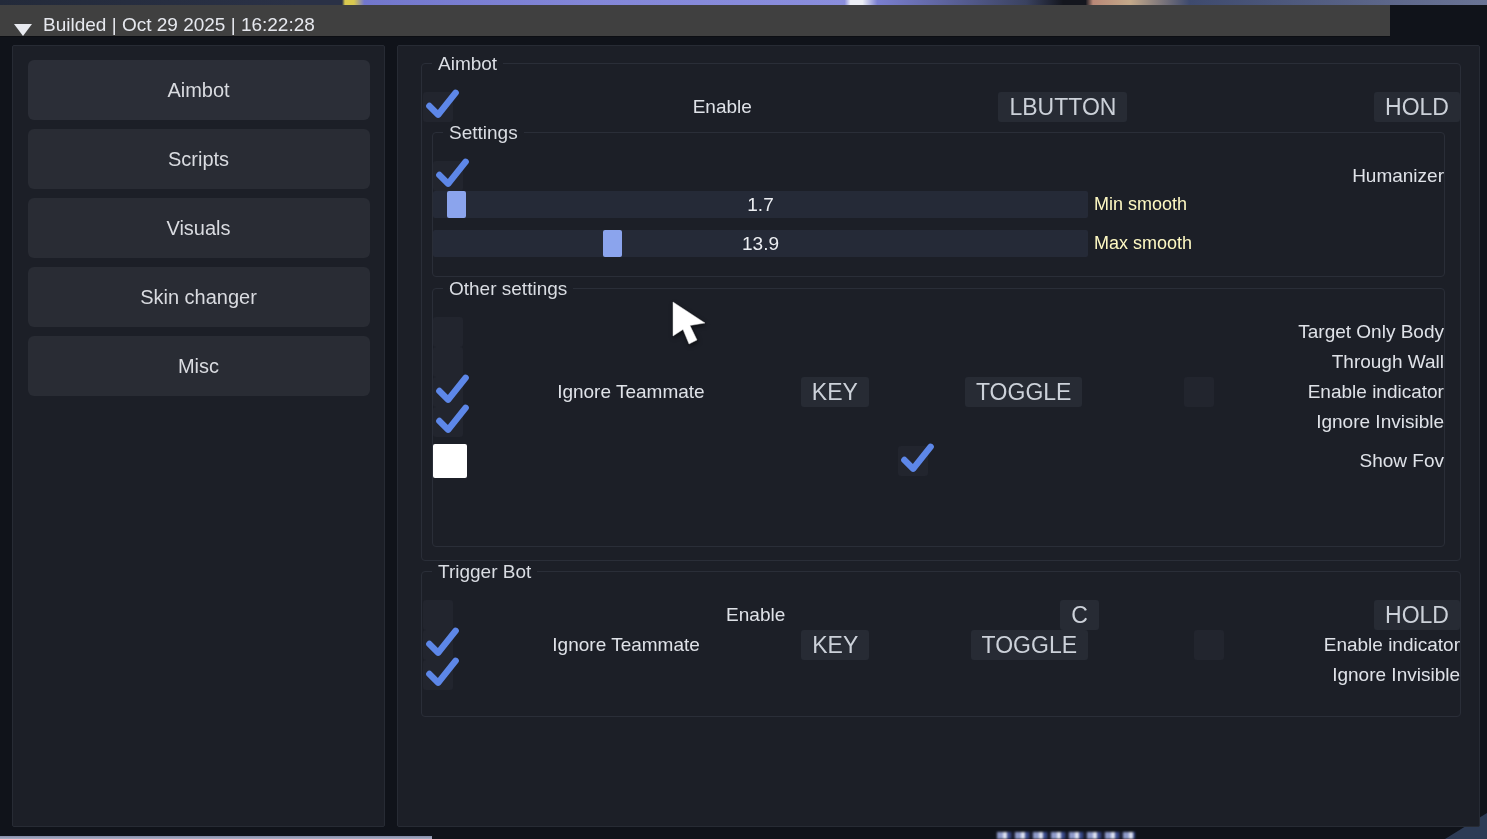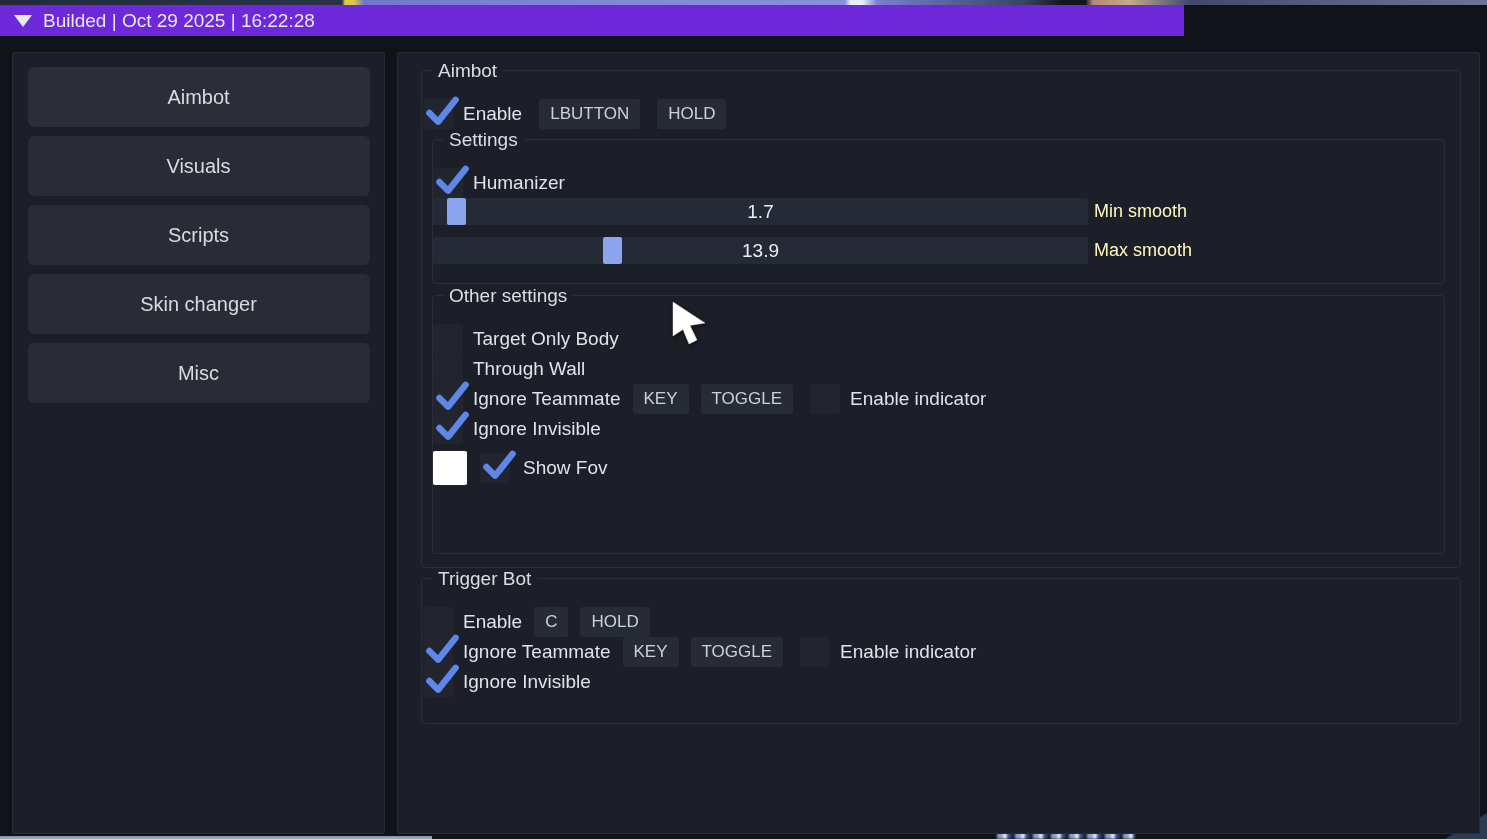--- a/index.html
+++ b/index.html
@@ -32,36 +32,36 @@
     filter:blur(1px);
   }
   .corner-triangle {
     position:absolute; right:0; bottom:0; width:42px; height:26px;
     background:#2d3b55;
     clip-path:polygon(100% 0, 100% 100%, 0 100%);
   }
 
   
   .titlebar {
-    position:absolute; left:0; top:5px; width:1184px; height:32px;
-    background:#6d28d9;
+    position:absolute; left:0; top:5px; width:1390px; height:32px;
+    background:#404040;
     border-bottom:1px solid #0c0e13;
-    display:flex; align-items:center;
+    display:flex; align-items:flex-end;
     font-size:19px; color:#e6e8ee;
   }
   .collapse-tri {
     width:0; height:0; margin:0 11px 0 14px;
     border-left:9px solid transparent; border-right:9px solid transparent;
     border-top:12px solid #e8eaf0;
     cursor:pointer;
   }
 
   
   .panel {
-    position:absolute; top:52px; height:782px;
+    position:absolute; top:45px; height:782px;
     background:#1c1f27;
     border:1px solid #272b34;
     border-radius:2px;
   }
   .sidebar { left:12px; width:373px; padding-top:14px; }
   .mainpanel { left:397px; width:1083px; padding:17px 18px 0 23px; }
 
   .side-btn {
     width:342px; height:60px; margin:0 auto 9px auto;
     background:#292c34; border-radius:6px;
@@ -85,40 +85,41 @@
   .g-aimbot   { height:498px; }
   .g-inner    { margin:0 15px 0 10px; }
   .g-settings { height:145px; margin-top:10px; }
   .g-other    { height:259px; margin-top:11px; }
   .g-trigger  { height:146px; margin-top:10px; }
 
   
   .row {
     display:flex; align-items:center; gap:10px;
     margin-left:1px;
+    justify-content:space-between;
   }
   .row .lbl { font-size:19px; color:#dfe2e8; white-space:nowrap; }
 
   .checkbox {
     position:relative; flex:none;
     width:30px; height:30px;
     background:#22252e; border-radius:3px;
     cursor:pointer;
   }
   .checkbox .check {
     display:none; position:absolute; left:2px; top:-5px;
     width:35px; height:35px; color:#5d87e8;
   }
   .checkbox[data-checked="true"] .check { display:block; }
 
   .keybtn {
     flex:none; height:30px; padding:0 11px;
     background:#272b34; border-radius:3px;
     display:flex; align-items:center;
-    font-size:17px; color:#ccd1d9; cursor:pointer;
+    font-size:23px; color:#ccd1d9; cursor:pointer;
     white-space:nowrap;
   }
   .ml7  { margin-left:7px; }
   .ml2  { margin-left:2px; }
 
   .swatch {
     flex:none; width:34px; height:34px; border-radius:2px;
     cursor:pointer;
   }
 
@@ -159,22 +160,22 @@
 <div class="bottom-smudge"></div>
 <div class="corner-triangle"></div>
 
 <div class="titlebar">
   <span class="collapse-tri"></span>
   <span>Builded | Oct 29 2025 | 16:22:28</span>
 </div>
 
 <div class="panel sidebar">
   <div class="side-btn active">Aimbot</div>
+  <div class="side-btn">Scripts</div>
   <div class="side-btn">Visuals</div>
-  <div class="side-btn">Scripts</div>
   <div class="side-btn">Skin changer</div>
   <div class="side-btn">Misc</div>
 </div>
 
 <div class="panel mainpanel">
 
   <div class="group g-aimbot">
     <span class="legend">Aimbot</span>
 
     <div class="row mt28">

